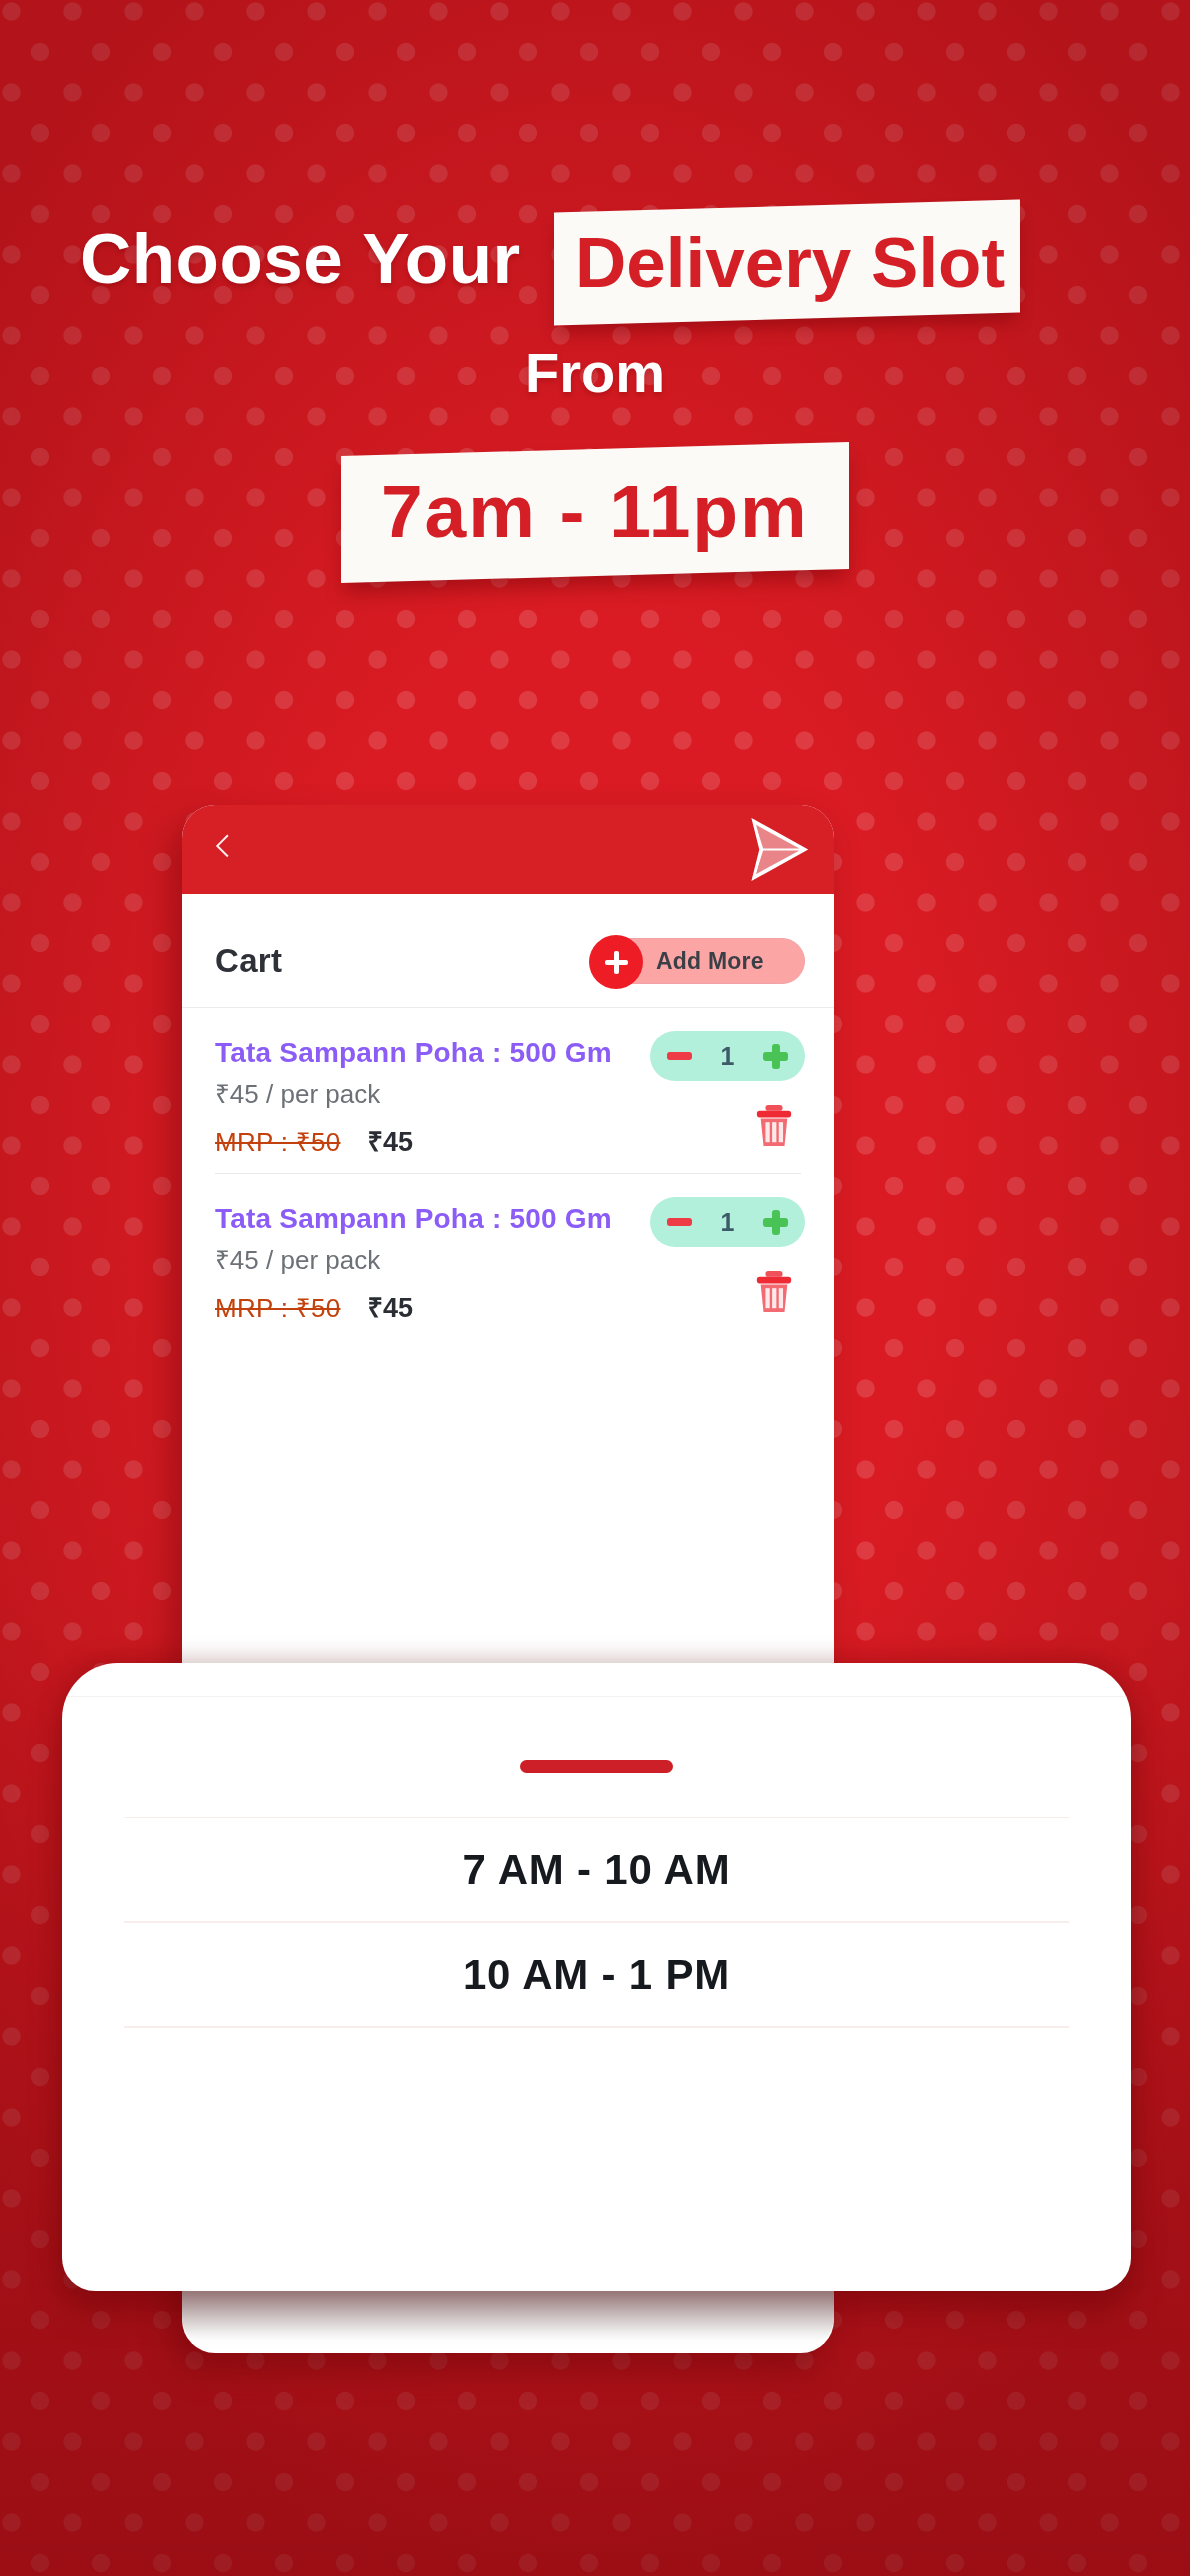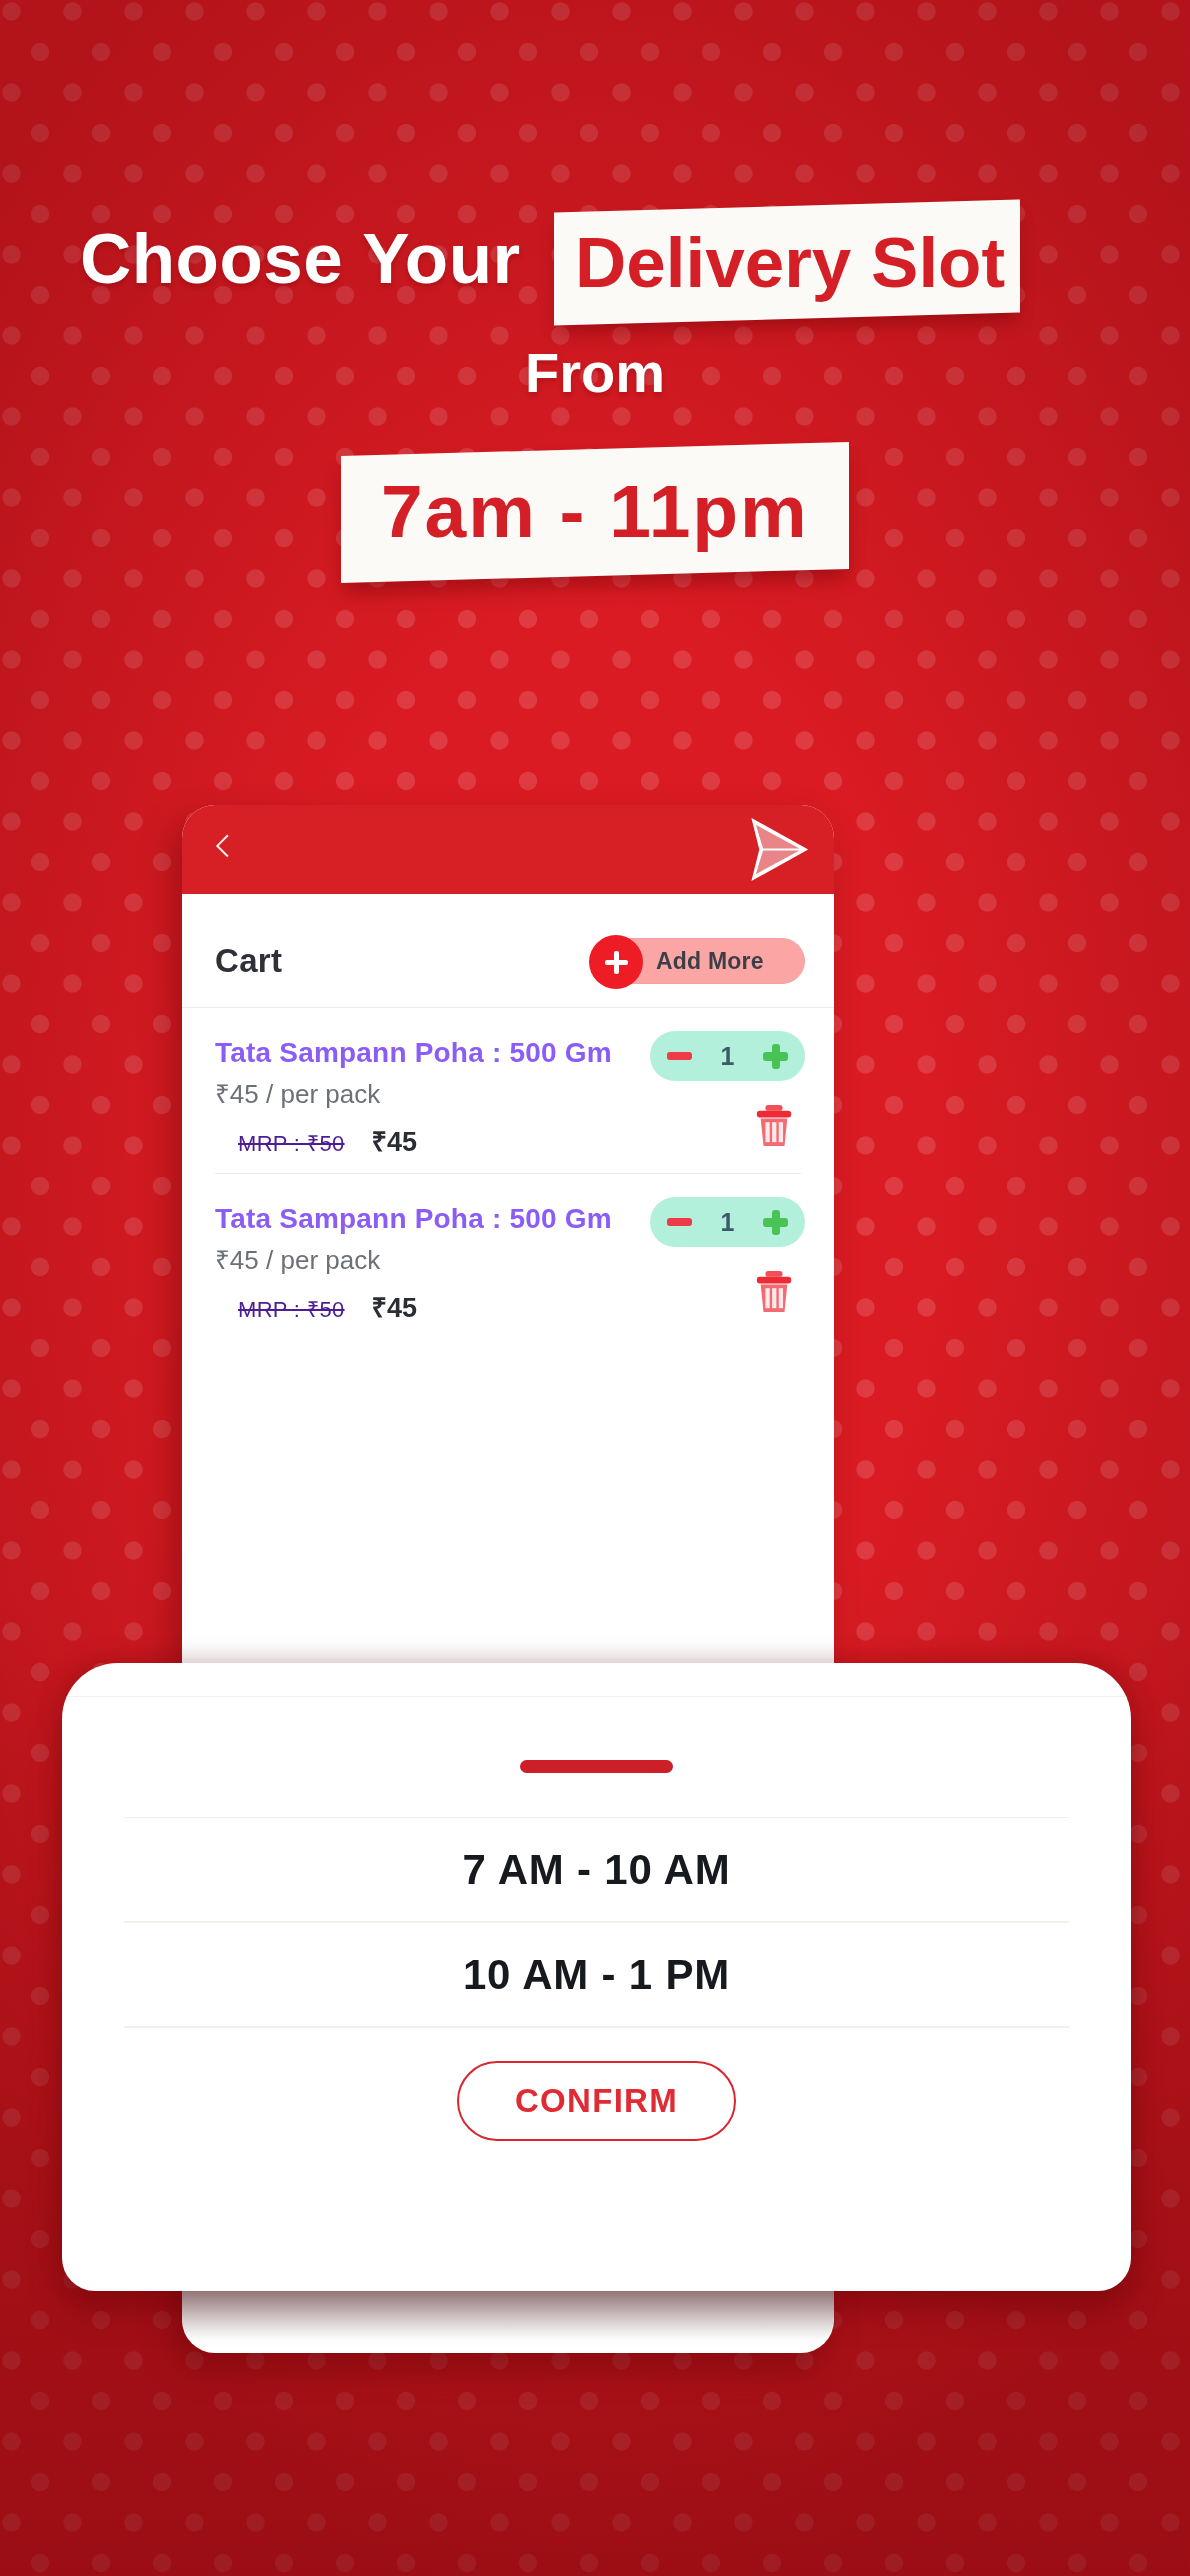--- a/index.html
+++ b/index.html
@@ -143,21 +143,21 @@
     position:relative;
     padding:29px 29px 25px 33px;
     height:165px;
   }
   .row-sep { height:1px; background:#e9e9e9; margin:0 33px; }
 
   .item-name { font-size:28px; font-weight:bold; color:#8b5cf6; letter-spacing:0.2px; }
   .item-unit { font-size:26px; color:#6c7077; margin-top:6px; }
   .item-prices { margin-top:10.5px; display:flex; align-items:baseline; gap:27px; }
   .item-mrp {
-    font-size:22px; color:#4c1d95; text-decoration:line-through; letter-spacing:0.3px;margin-left:23px;
+    font-size:26px; color:#c2410c; text-decoration:line-through; letter-spacing:0.3px;
   }
   .item-price { font-size:27px; font-weight:bold; color:#2a2d33; }
 
   .stepper {
     position:absolute; right:29px; top:23px;
     width:155px; height:50px;
     background:#B2F0DB;
     border-radius:25px;
     display:flex; align-items:center; justify-content:space-between;
     padding:0 17px;
@@ -335,17 +335,14 @@
   <div class="grabber"></div>
 
   <div class="slot-list">
     <div class="slot-div"></div>
     <div class="slot">7 AM - 10 AM</div>
     <div class="slot-div"></div>
     <div class="slot">10 AM - 1 PM</div>
     <div class="slot-div"></div>
   </div>
 
-  <div class="confirm-wrap">
-    <div class="confirm-btn">CONFIRM</div>
-  </div>
 </div>
 
 
 </body></html>

